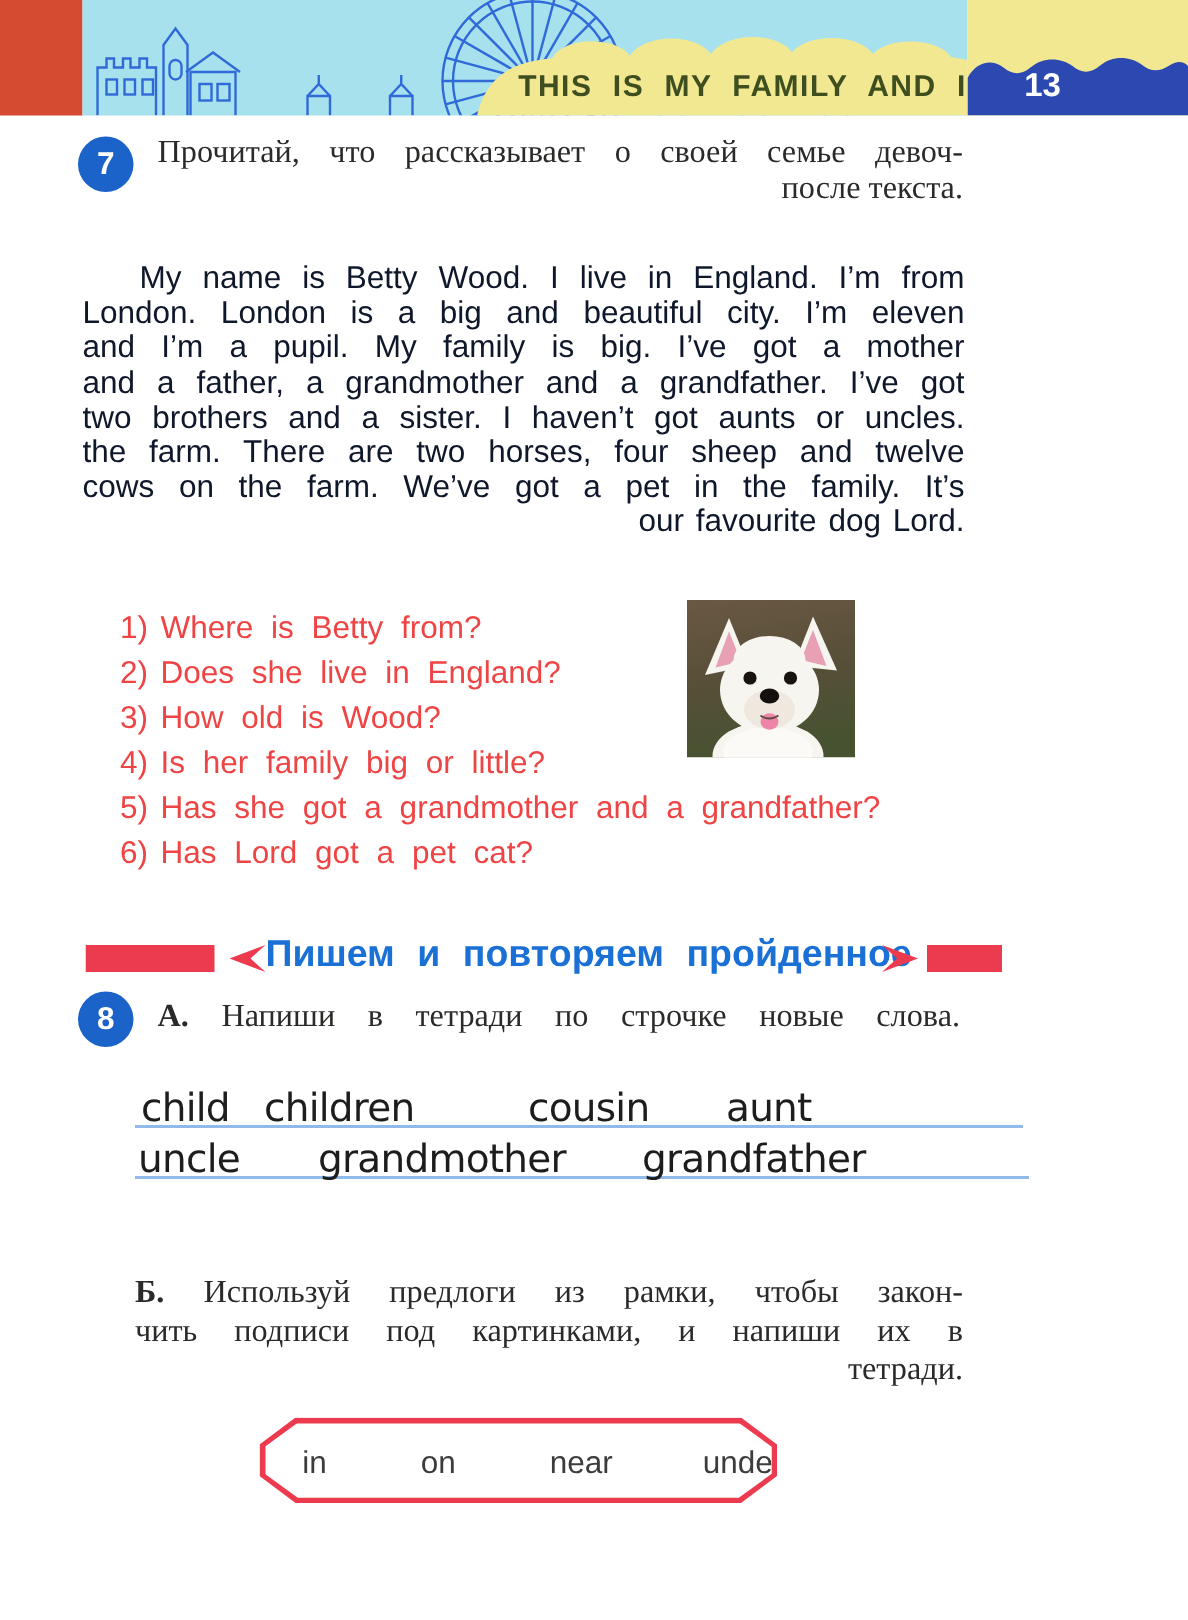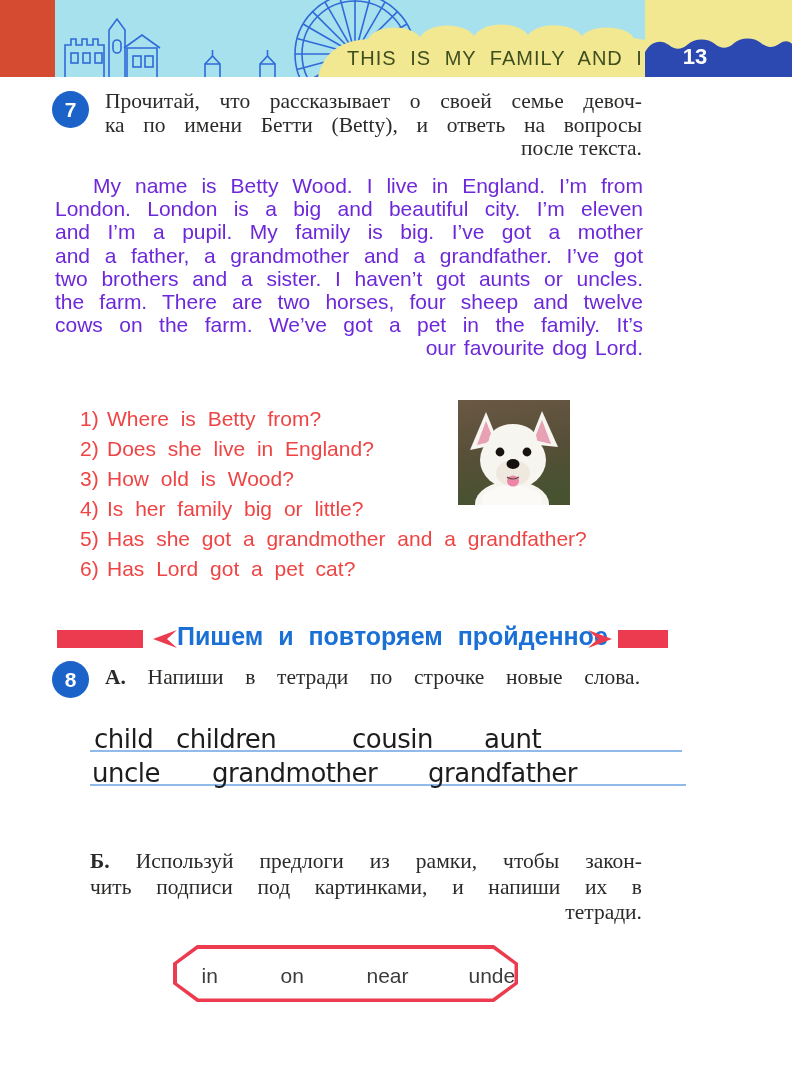--- a/index.html
+++ b/index.html
@@ -8,21 +8,21 @@
     overflow:hidden;margin:0 auto;
     font-family:"Liberation Serif", serif;
   }
   
   .abs{position:absolute;}
   .red-strip{left:0;top:0;width:55px;height:77px;background:var(--red_strip);}
   .cyan-band{left:55px;top:0;width:590px;height:77px;background:var(--cyan);overflow:hidden;}
   .cloud{left:318px;top:0;width:327px;height:77px;}
   .header-title{
     left:345px;top:47px;width:300px;text-align:center;
-    font-family:"Liberation Sans",sans-serif;font-size:20px;font-weight:400;
+    font-family:"Liberation Sans",sans-serif;font-size:20px;font-weight:700;
     color:var(--title_green);letter-spacing:1px;word-spacing:7px;white-space:nowrap;
   }
   .yellow-col{left:645px;top:0;width:147px;height:77px;background:var(--yellow);}
   .pagebox{left:645px;top:34px;width:147px;height:43px;}
   .pagenum{
     left:645px;top:44px;width:100px;text-align:center;color:#fff;
     font-family:"Liberation Sans",sans-serif;font-size:22px;font-weight:bold;
   }
   
   .badge{
@@ -38,21 +38,21 @@
   .jlast{text-align:right;height:23.5px;line-height:23.5px;overflow:hidden;}
   #ex7-instr{left:105px;top:90px;width:537px;}
   #ex8b{left:90px;top:849px;width:552px;}
   #ex8b .jl,#ex8b .jlast{height:25.5px;line-height:25.5px;}
   #ex8a{left:105px;top:664px;width:535px;}
   #ex8a .jl{height:26px;line-height:26px;}
   .boldlabel{font-weight:bold;}
   
   #ex7-text{
     left:55px;top:174px;width:588px;
-    font-family:"Liberation Sans",sans-serif;font-size:21px;color:#6d28d9;word-spacing:2px;
+    font-family:"Liberation Sans",sans-serif;font-size:21px;color:#0f172a;word-spacing:2px;
   }
   #ex7-text .jl,#ex7-text .jlast{height:23.2px;line-height:23.2px;}
   #ex7-text .indent{text-indent:38px;}
   
   #questions{left:80px;top:404px;width:560px;font-family:"Liberation Sans",sans-serif;
     font-size:21px;color:#ef4444;word-spacing:6px;}
   .qrow{height:30px;line-height:30px;white-space:nowrap;}
   .qnum{display:inline-block;width:27px;}
   
   #dog-photo{left:458px;top:400px;width:112px;height:105px;}
@@ -168,21 +168,20 @@
     </svg>
   </div>
   <div class="abs pagenum">13</div>
 
   <div class="abs badge" id="badge7">
     <span>7</span>
   </div>
 
   <div class="abs ru" id="ex7-instr">
     <div class="jl">Прочитай, что рассказывает о своей семье девоч-</div>
-    <div class="jl">ка по имени Бетти (Betty), и ответь на вопросы</div>
     <div class="jlast">после текста.</div>
   </div>
 
   <div class="abs" id="ex7-text">
     <div class="jl indent">My name is Betty Wood. I live in England. I’m from</div>
     <div class="jl">London. London is a big and beautiful city. I’m eleven</div>
     <div class="jl">and I’m a pupil. My family is big. I’ve got a mother</div>
     <div class="jl">and a father, a grandmother and a grandfather. I’ve got</div>
     <div class="jl">two brothers and a sister. I haven’t got aunts or uncles.</div>
     <div class="jl">the farm. There are two horses, four sheep and twelve</div>

